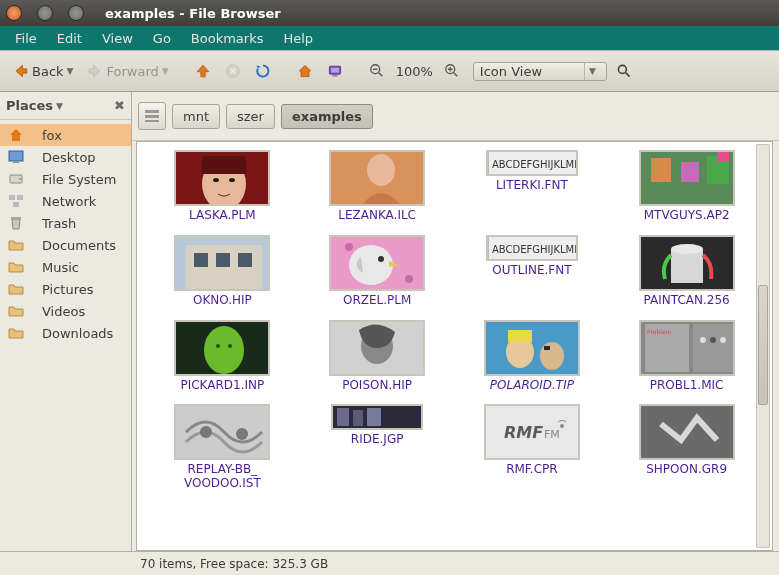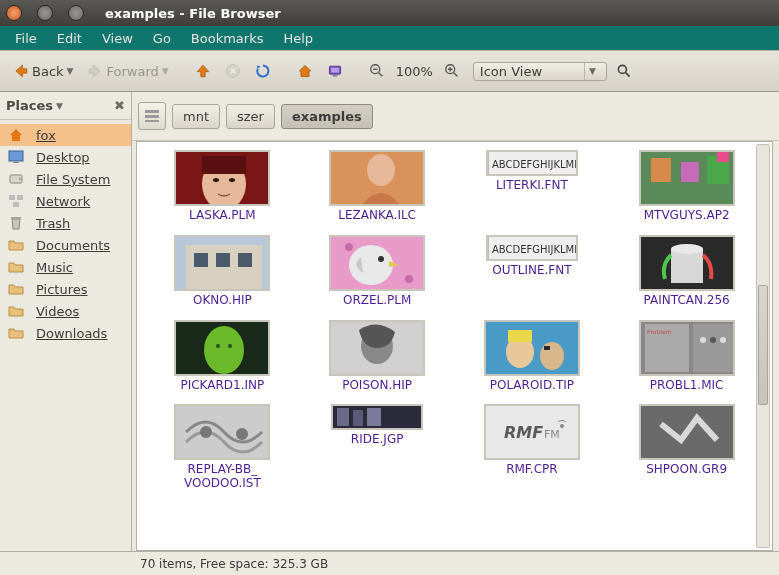--- a/index.html
+++ b/index.html
@@ -17,21 +17,21 @@
 .sep{width:8px;}
 .toolbar .combo{ display:flex; align-items:center; background:linear-gradient(#f0ede4,#d9d5ca); border:1px solid #a7a499; border-radius:3px; height:19px; padding:0 6px; gap:6px; margin-left:4px;}
 .combo .handle{width:16px; border-left:1px solid #b8b5aa; height:100%; display:flex;align-items:center;justify-content:center;}
 .zoom-txt{font-size:13px; color:#3a3a3a; padding:0 2px;}
 .body{ display:flex; height: calc(575px - 26px - 24px - 42px - 24px); background:#ece9e0;}
 .sidebar{ width:132px; background:#ece9e0; border-right:1px solid #b2afa5; display:flex; flex-direction:column;}
 .places-head{ display:flex; align-items:center; justify-content:space-between; padding:6px 6px; border-bottom:1px solid #c7c4ba;}
 .places-head .lbl{font-weight:bold; color:#4a4a48; display:flex;align-items:center;gap:3px;}
 .close-x{ color:#6b6b68; font-size:13px;}
 .side-list{ padding:4px 0;}
-.side-item{ display:flex; align-items:center; gap:12px; padding:3px 8px; font-size:13px; color:#3c3c3c;text-decoration:underline;}
+.side-item{ display:flex; align-items:center; gap:18px; padding:3px 8px; font-size:13px; color:#3c3c3c;}
 .side-item.sel{ background:#f4c089;}
 .ic{ width:16px; height:16px; flex-shrink:0; display:inline-flex; align-items:center; justify-content:center;}
 .main{ flex:1; display:flex; flex-direction:column; background:#ece9e0;}
 .pathbar{ height:49px; display:flex; align-items:center; padding:4px 6px; gap:6px; border-bottom:1px solid #c7c4ba;}
 .path-icon{ width:28px; height:28px; background:linear-gradient(#f5f2e9,#ddd9ce); border:1px solid #a7a499; border-radius:3px; display:flex;align-items:center;justify-content:center;}
 .path-btn{ padding:4px 10px; background:linear-gradient(#f0ede4,#d9d5ca); border:1px solid #a7a499; border-radius:3px; font-size:13px;}
 .path-btn.active{ font-weight:bold; background:linear-gradient(#d2cec3,#c4c0b5); border-color:#8e8b81;}
 .iconview{ flex:1; background:#fff; margin:0 6px 0 4px; border:1px solid #b2afa5; overflow-y:auto; position:relative;}
 .grid{ display:grid; grid-template-columns: repeat(4, 1fr); gap:12px 0; padding:8px 8px 4px 8px;}
 .file{ display:flex; flex-direction:column; align-items:center; text-align:center;}
@@ -389,21 +389,21 @@
           <div class="file">
             <div class="thumb">
               <svg width="96" height="56">
                 <rect width="96" height="56" fill="#4a9ac8"></rect>
                 <ellipse cx="34" cy="32" rx="14" ry="16" fill="#e8c89a"></ellipse>
                 <rect x="22" y="10" width="24" height="12" fill="#e8d84a"></rect>
                 <ellipse cx="66" cy="36" rx="12" ry="14" fill="#d8b88a"></ellipse>
                 <rect x="58" y="26" width="6" height="4" fill="#2a2a2a"></rect>
               </svg>
             </div>
-            <div class="fname" style="white-space: pre-line;">POLAROID.TIP</div>
+            <div class="fname" style="white-space: pre-line; font-style: italic;">POLAROID.TIP</div>
           </div>
           <div class="file">
             <div class="thumb">
               <svg width="96" height="56">
                 <rect width="96" height="56" fill="#888"></rect>
                 <rect x="4" y="4" width="44" height="48" fill="#aaa"></rect>
                 <rect x="52" y="4" width="40" height="48" fill="#999"></rect>
                 <circle cx="62" cy="20" r="3" fill="#ddd"></circle>
                 <circle cx="72" cy="20" r="3" fill="#555"></circle>
                 <circle cx="82" cy="20" r="3" fill="#ddd"></circle>

